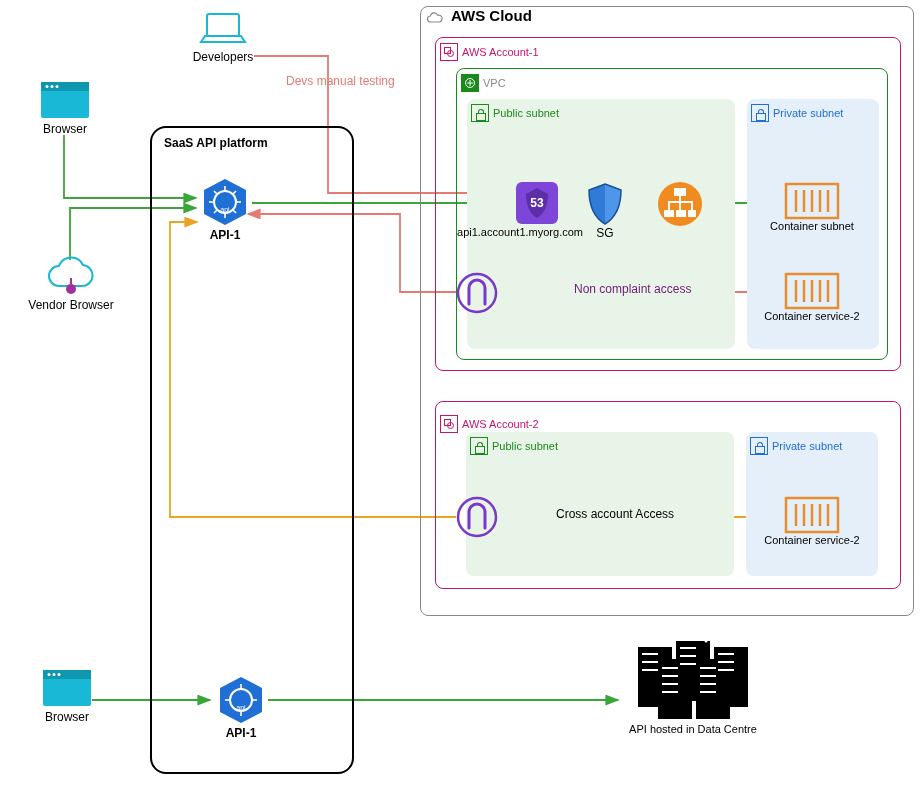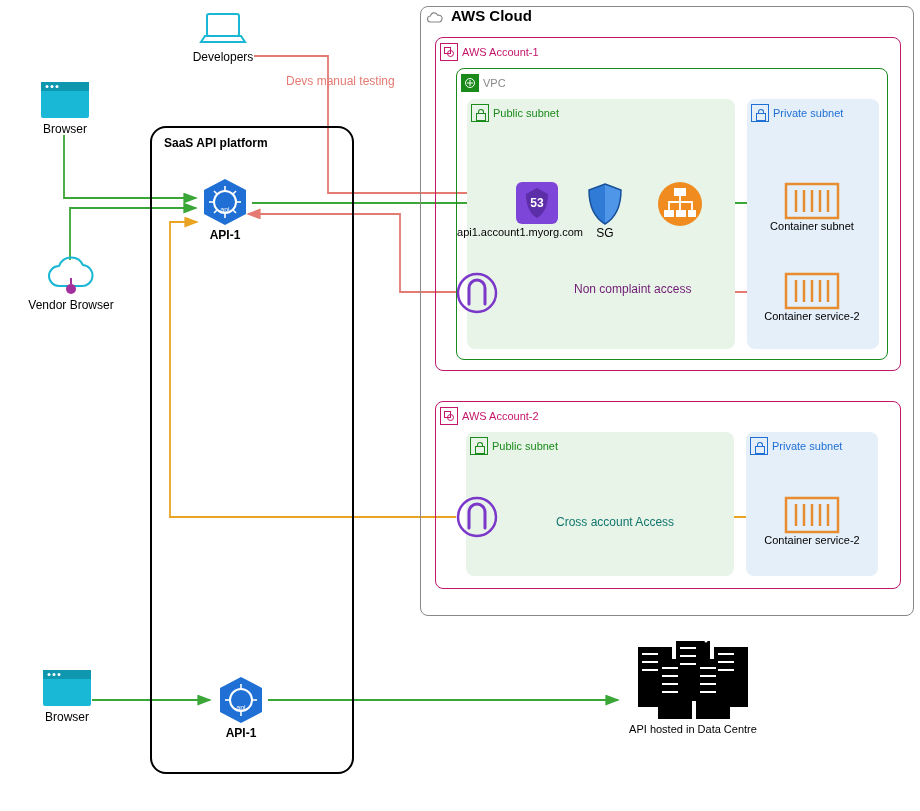--- a/index.html
+++ b/index.html
@@ -221,21 +221,21 @@
       <div class="box subnet-priv" style="left:290px;top:30px;width:132px;height:250px;">
         <div class="tag" style="left:4px;top:4px;color:#1f6fd4;">
           <span class="lock-icon" style="color:#1f6fd4;"></span>
           <span>Private subnet</span>
         </div>
       </div>
     </div>
   </div>
 
   <div class="box account-box" style="left:14px;top:394px;width:466px;height:188px;">
-    <div class="tag" style="left:4px;top:4px;color:#c3156a;">
+    <div class="tag" style="left:4px;top:12px;color:#c3156a;">
       <span class="acct-icon"></span>
       <span>AWS Account-2</span>
     </div>
     <div class="box subnet-pub" style="left:30px;top:30px;width:268px;height:144px;">
       <div class="tag" style="left:4px;top:4px;color:#1a8a1a;">
         <span class="lock-icon" style="color:#1a8a1a;"></span>
         <span>Public subnet</span>
       </div>
     </div>
     <div class="box subnet-priv" style="left:310px;top:30px;width:132px;height:144px;">
@@ -439,13 +439,13 @@
         <rect x="62" y="50" width="16" height="2"></rect>
       <circle cx="30" y="60" r="1.5"></circle>
         <circle cx="68" y="60" r="1.5"></circle>
     </g>
   </svg>
   <div class="label" style="position:static;font-size:11px;margin-top:4px;">API hosted in Data Centre</div>
 </div>
 
 <div class="label" style="left:286px;top:74px;color:#e47a72;font-size:12px;">Devs manual testing</div>
 <div class="label" style="left:574px;top:282px;color:#701a75;font-size:12px;">Non complaint access</div>
-<div class="label" style="left:556px;top:507px;color:#0f766e;font-size:12px;margin-top:8px;">Cross account Access</div>
+<div class="label" style="left:556px;top:507px;color:#000000;font-size:12px;">Cross account Access</div>
 
 </body></html>

